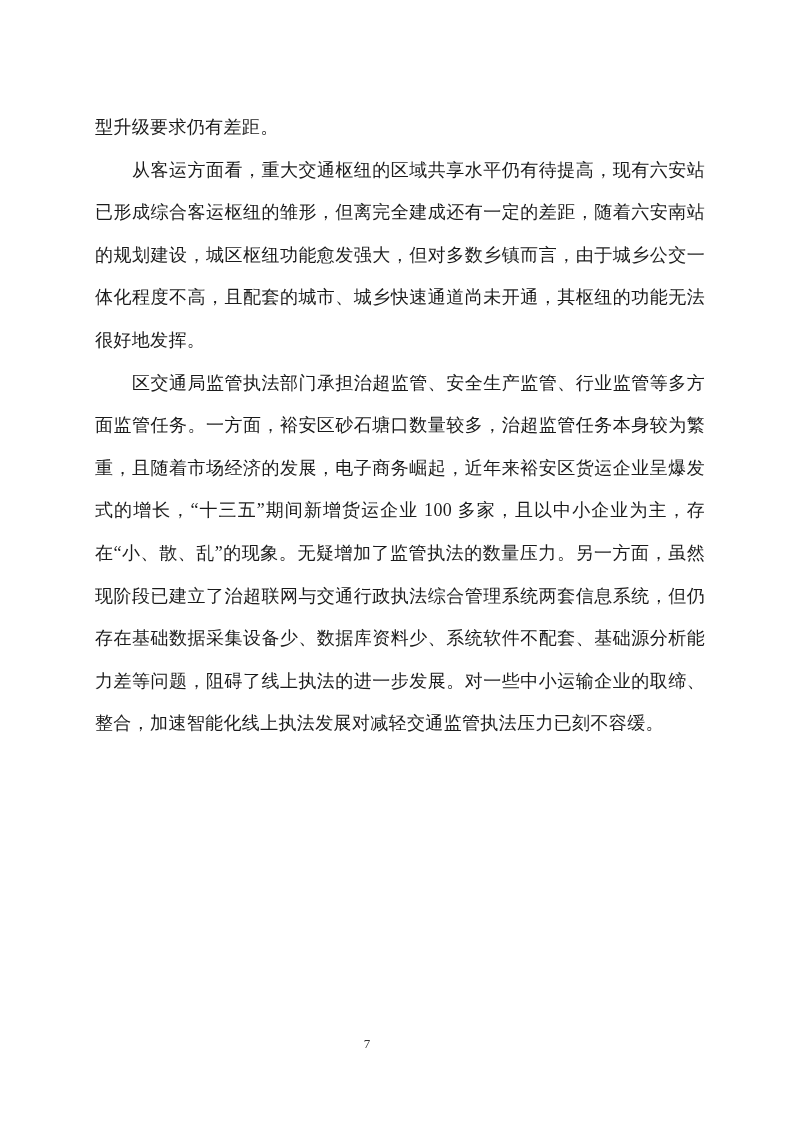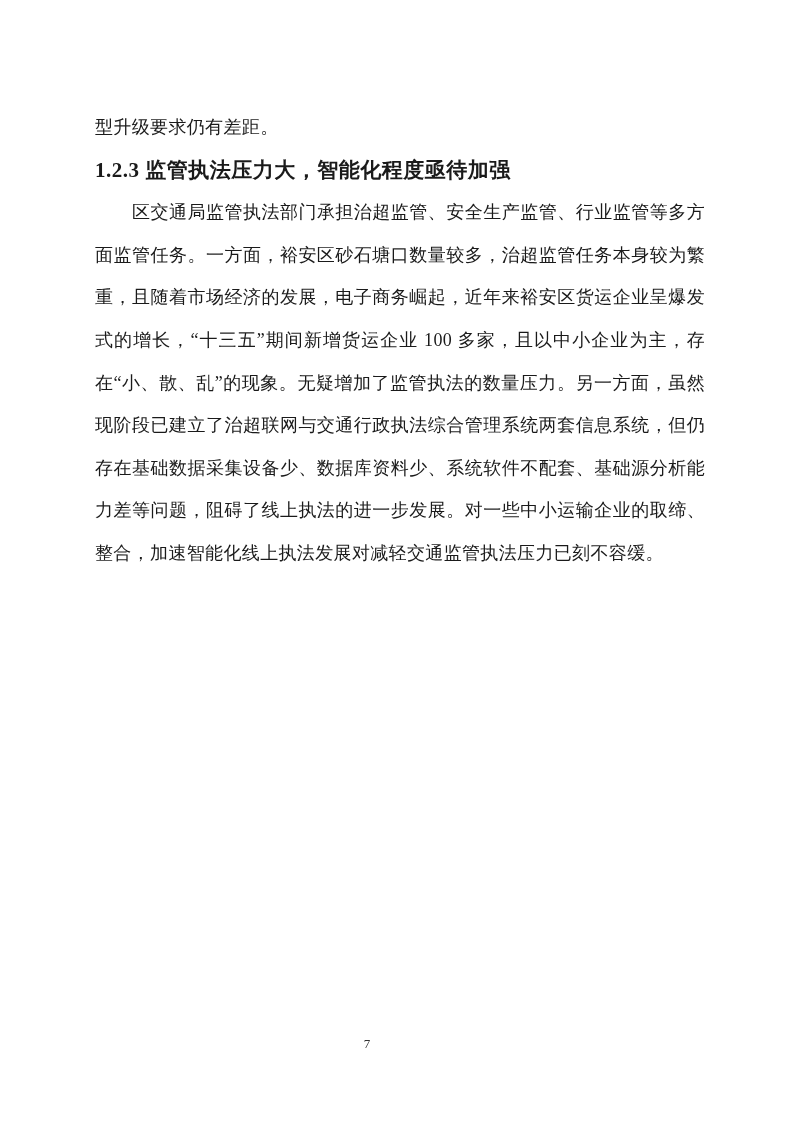--- a/index.html
+++ b/index.html
@@ -53,23 +53,23 @@
 </style>
 </head>
 <body>
 
 <div class="page">
 
   <div class="content">
 
     <p class="para">型升级要求仍有差距。</p>
 
+    <p class="para indent">从客运方面看，重大交通枢纽的区域共享水平仍有待提高，现有六安站已形成综合客运枢纽的雏形，但离完全建成还有一定的差距，随着六安南站的规划建设，城区枢纽功能愈发强大，但对多数乡镇而言，由于城乡公交一体化程度不高，且配套的城市、城乡快速通道尚未开通，其枢纽的功能无法很好地发挥。</p>
 
 
-    <h2 class="section-heading">1.2.3 监管执法压力大，智能化程度亟待加强</h2>
 
     <p class="para indent">区交通局监管执法部门承担治超监管、安全生产监管、行业监管等多方面监管任务。一方面，裕安区砂石塘口数量较多，治超监管任务本身较为繁重，且随着市场经济的发展，电子商务崛起，近年来裕安区货运企业呈爆发式的增长，“十三五”期间新增货运企业 100 多家，且以中小企业为主，存在“小、散、乱”的现象。无疑增加了监管执法的数量压力。另一方面，虽然现阶段已建立了治超联网与交通行政执法综合管理系统两套信息系统，但仍存在基础数据采集设备少、数据库资料少、系统软件不配套、基础源分析能力差等问题，阻碍了线上执法的进一步发展。对一些中小运输企业的取缔、整合，加速智能化线上执法发展对减轻交通监管执法压力已刻不容缓。</p>
 
   </div>
 
   <div class="footer">7</div>
 
 </div>
 
 </body></html>

